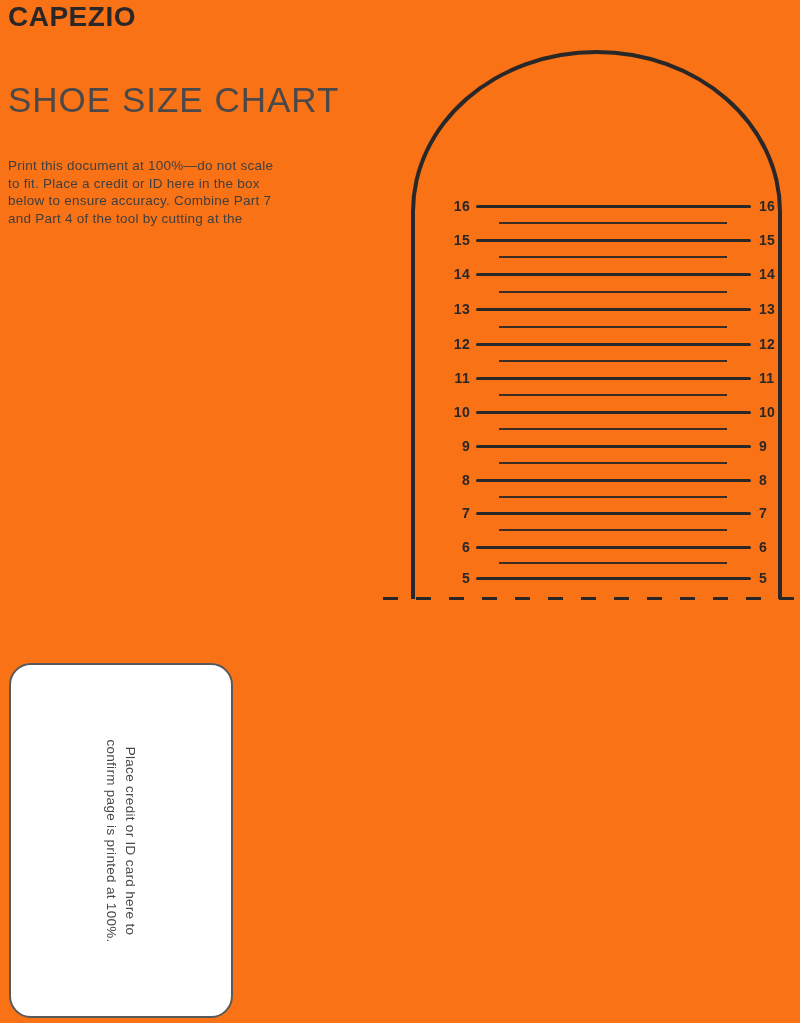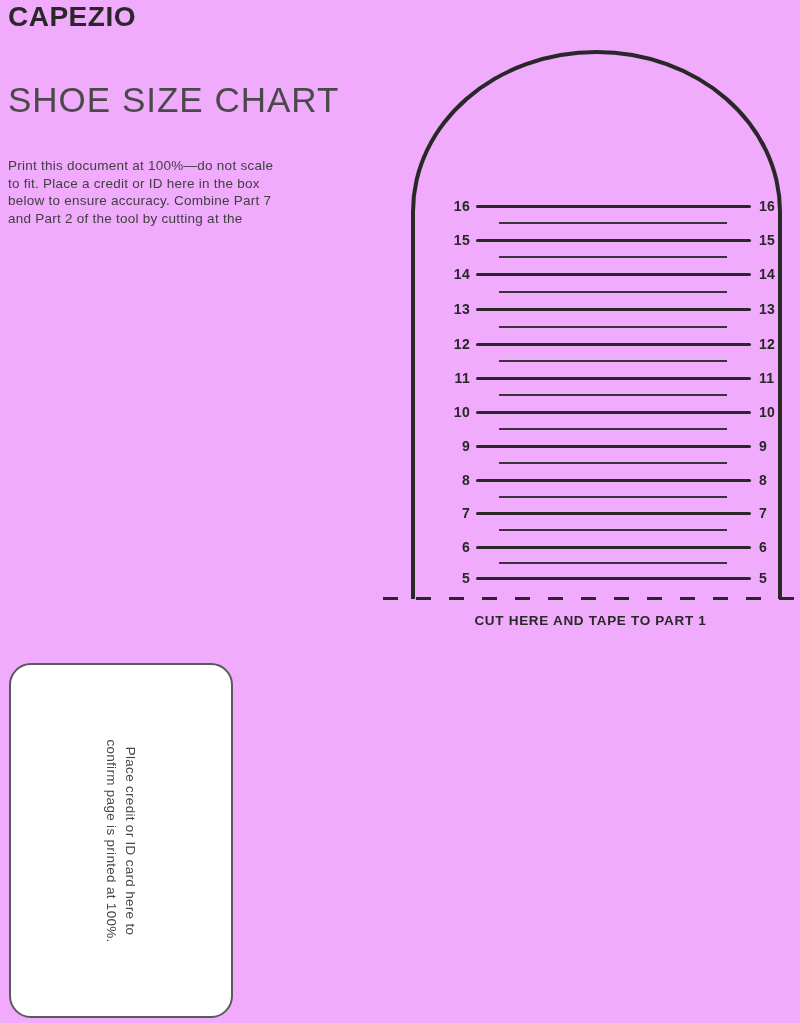--- a/index.html
+++ b/index.html
@@ -6,21 +6,21 @@
     --ink:#2a2728;
     --light-ink:#4a4848;
     --para-ink:#403e3f;
     --box-border:#58595b;
   }
   *{box-sizing:border-box;}
   html,body{margin:0;padding:0;background:#ffffff;}
   .page{
     position:relative;
     width:800px;height:1023px;
-    background:#f0abfc;
+    background:#f97316;
     font-family:"Liberation Sans","DejaVu Sans",sans-serif;
     overflow:hidden;
   }
   
   .brand{
     position:absolute;left:8px;top:2px;
     font-size:28px;font-weight:700;line-height:30px;
     letter-spacing:0.5px;color:var(--ink);
   }
   .title-main{
@@ -93,21 +93,21 @@
 <div class="page">
 
   <div class="brand">CAPEZIO</div>
 
   <div class="title-sub">SHOE SIZE CHART</div>
 
   <div class="intro" id="intro-lines">
       <div>Print this document at 100%—do not scale</div>
       <div>to fit. Place a credit or ID here in the box</div>
       <div>below to ensure accuracy. Combine Part 7</div>
-      <div>and Part 2 of the tool by cutting at the</div>
+      <div>and Part 4 of the tool by cutting at the</div>
     </div>
 
   <div class="arch-outline"></div>
 
   <div class="ruler-rows" id="ruler-rows">
       <div class="size-line" style="top: 204.5px;"></div>
       <div class="size-label left" style="top: 197px;">16</div>
       <div class="size-label right" style="top: 197px;">16</div>
       <div class="half-size-line" style="top: 222px;"></div>
       <div class="size-line" style="top: 238.5px;"></div>
@@ -149,21 +149,20 @@
       <div class="size-line" style="top: 545.5px;"></div>
       <div class="size-label left" style="top: 538px;">6</div>
       <div class="size-label right" style="top: 538px;">6</div>
       <div class="half-size-line" style="top: 561.5px;"></div>
       <div class="size-line" style="top: 576.5px;"></div>
       <div class="size-label left" style="top: 569px;">5</div>
       <div class="size-label right" style="top: 569px;">5</div>
     </div>
 
   <div class="cut-line"></div>
-  <div class="cut-caption">CUT HERE AND TAPE TO PART 1</div>
 
   <div class="card-box">
     <div class="card-text">
       <div>Place credit or ID card here to</div>
       <div>confirm page is printed at 100%.</div>
     </div>
   </div>
 
 </div>
 

